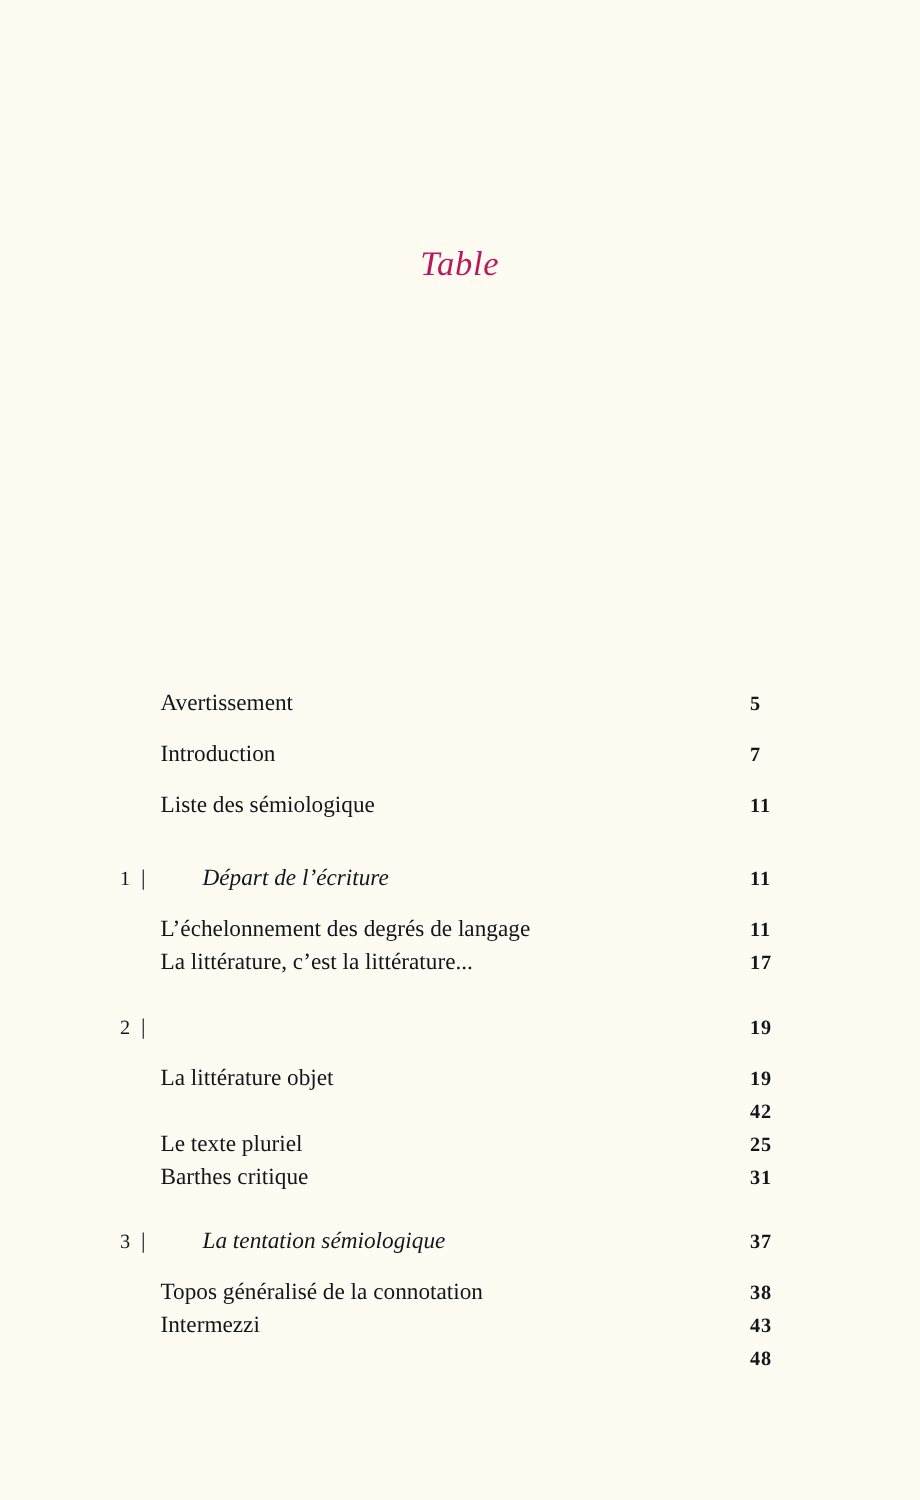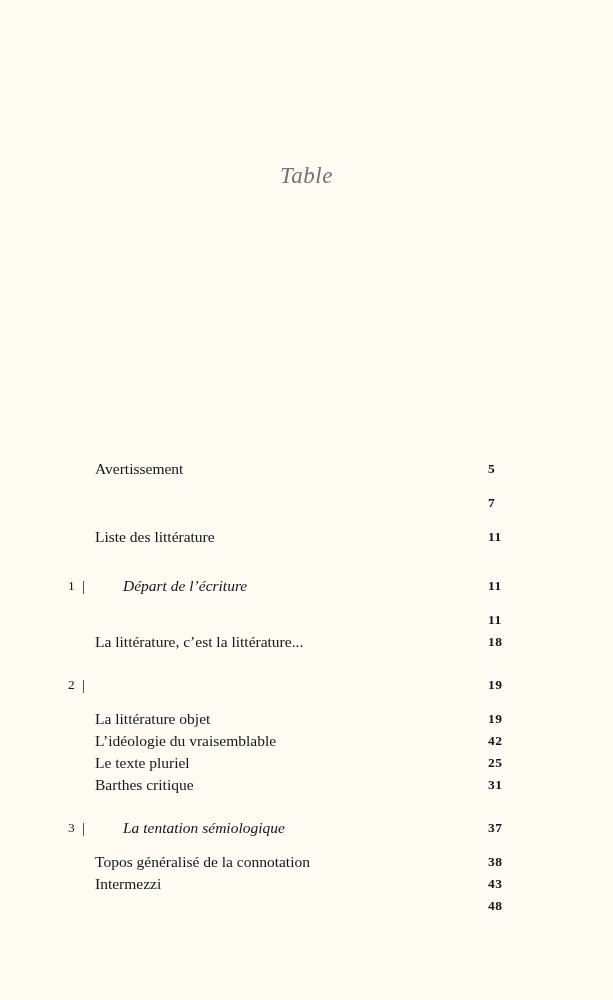--- a/index.html
+++ b/index.html
@@ -19,29 +19,30 @@
   
   .page-title {
     position: absolute;
     top: 163px;
     left: 0;
     width: 613px;
     text-align: center;
     font-style: italic;
     font-size: 23px;
     letter-spacing: 0.5px;
-    color: #737373;
+    color: #be185d;
   }
 
   
   .toc {
     position: absolute;
     top: 452px;
     left: 0;
     width: 547px;
+    padding-left: 12px;
   }
 
   .toc-row {
     position: relative;
     height: 22px;
     line-height: 22px;
     font-size: 15.5px;
   }
 
   .toc-row .entry-label {
@@ -99,58 +100,59 @@
 
 <div class="page-title">Table</div>
 
 <div class="toc">
 
   <div class="toc-row front-row">
     <span class="entry-label">Avertissement</span>
     <span class="entry-page">5</span>
   </div>
   <div class="toc-row front-row">
+    <span class="entry-label">Introduction</span>
     <span class="entry-page">7</span>
   </div>
   <div class="toc-row front-row">
-    <span class="entry-label">Liste des littérature</span>
+    <span class="entry-label">Liste des sémiologique</span>
     <span class="entry-page">11</span>
   </div>
 
   <div class="gap-before-chapter"></div>
 
   <div class="toc-row chapter-row">
     <span class="chapter-num">1</span>
     <span class="chapter-sep">|</span>
     <span class="chapter-title">Départ de l’écriture</span>
     <span class="entry-page">11</span>
   </div>
   <div class="gap-after-chapter"></div>
   <div class="toc-row">
+    <span class="entry-label">L’échelonnement des degrés de langage</span>
     <span class="entry-page">11</span>
   </div>
   <div class="toc-row">
     <span class="entry-label">La littérature, c’est la littérature...</span>
-    <span class="entry-page">18</span>
+    <span class="entry-page">17</span>
   </div>
 
   <div class="gap-group"></div>
 
   <div class="toc-row chapter-row">
     <span class="chapter-num">2</span>
     <span class="chapter-sep">|</span>
     <span class="entry-page">19</span>
   </div>
   <div class="gap-after-chapter"></div>
   <div class="toc-row">
     <span class="entry-label">La littérature objet</span>
     <span class="entry-page">19</span>
   </div>
   <div class="toc-row">
-    <span class="entry-label">L’idéologie du vraisemblable</span>
     <span class="entry-page">42</span>
   </div>
   <div class="toc-row">
     <span class="entry-label">Le texte pluriel</span>
     <span class="entry-page">25</span>
   </div>
   <div class="toc-row">
     <span class="entry-label">Barthes critique</span>
     <span class="entry-page">31</span>
   </div>

